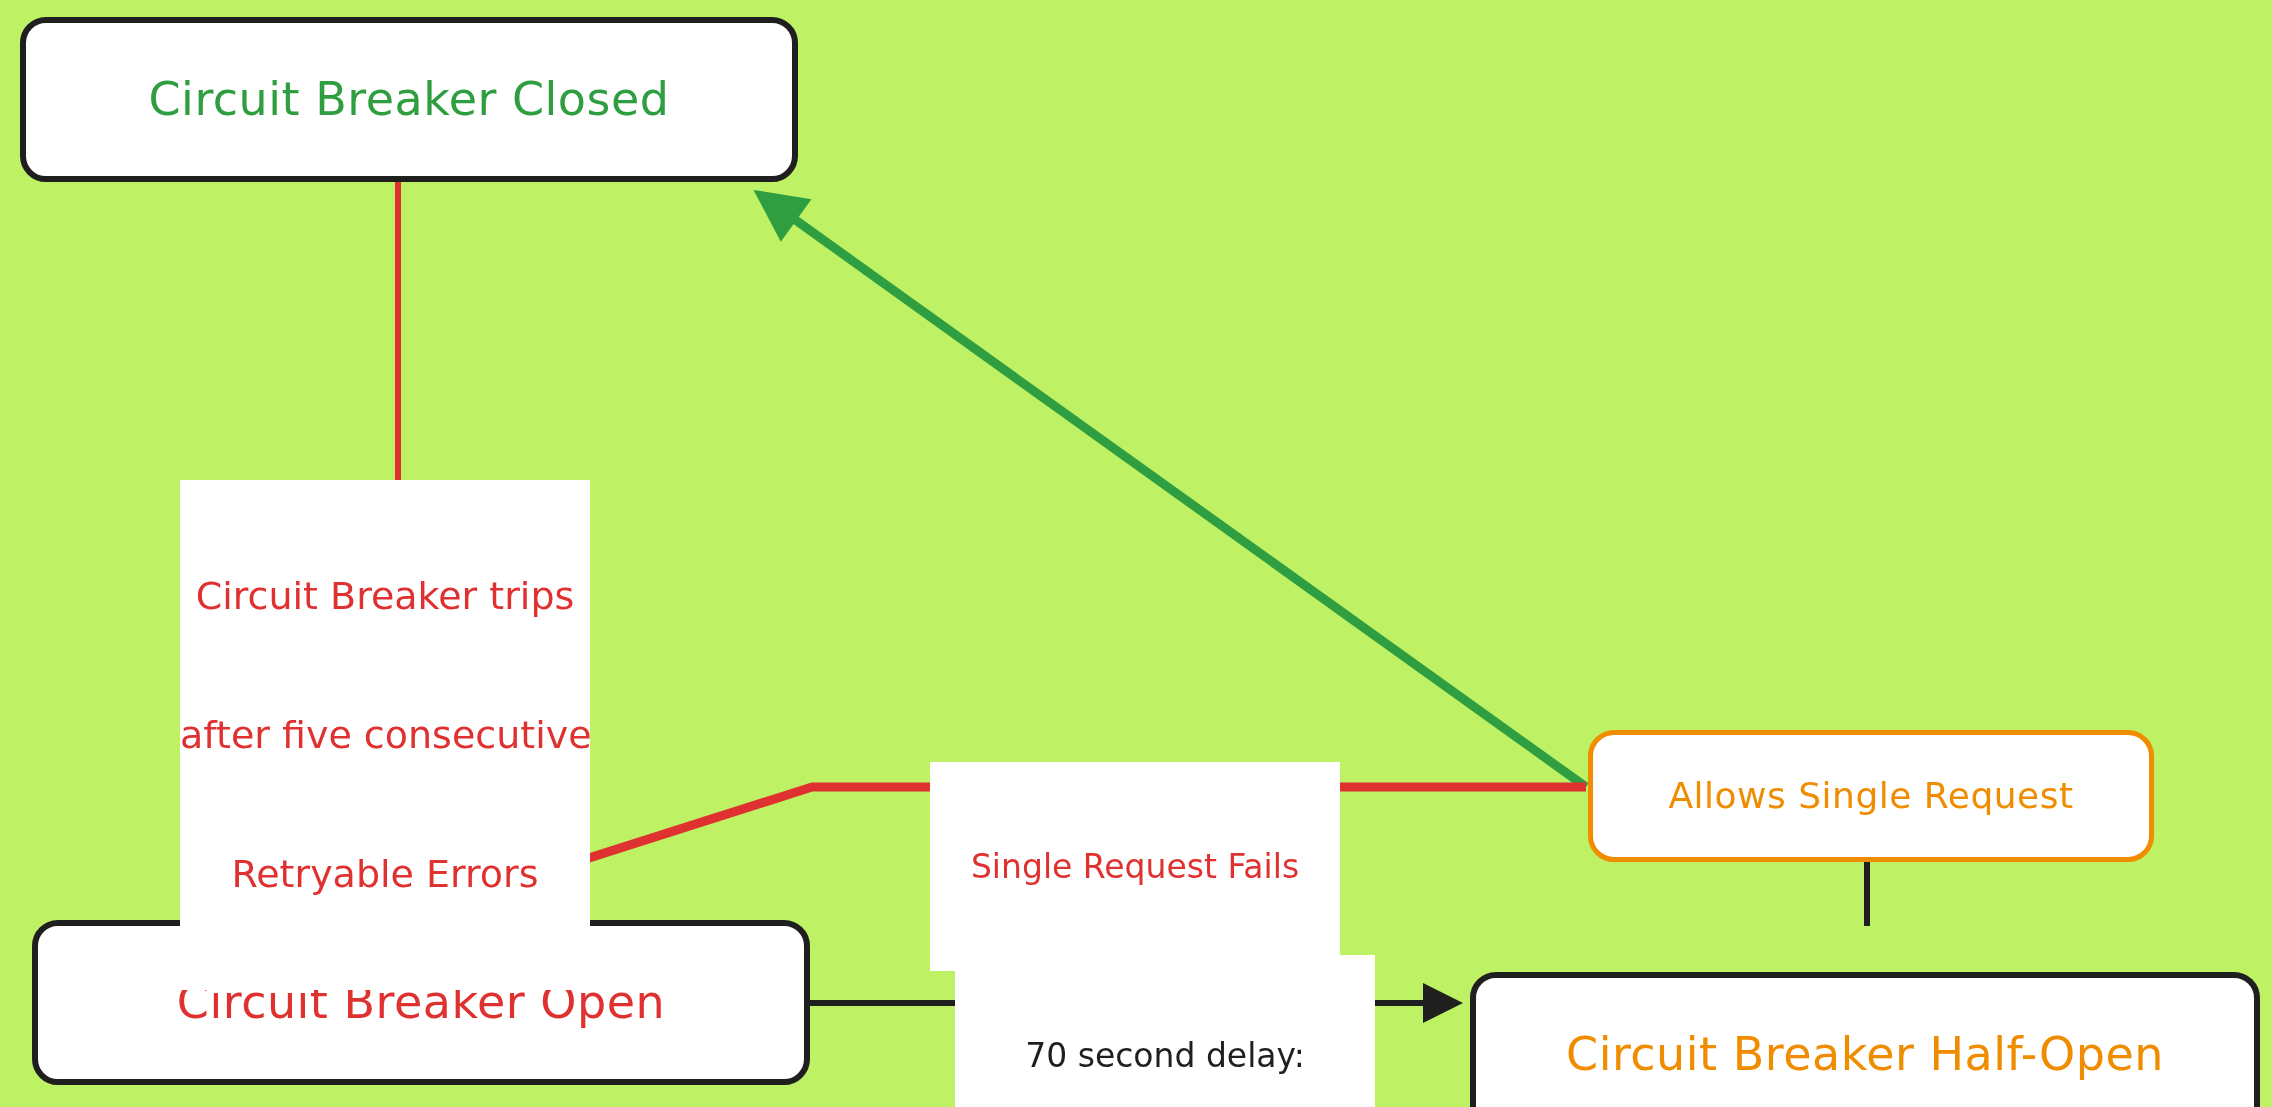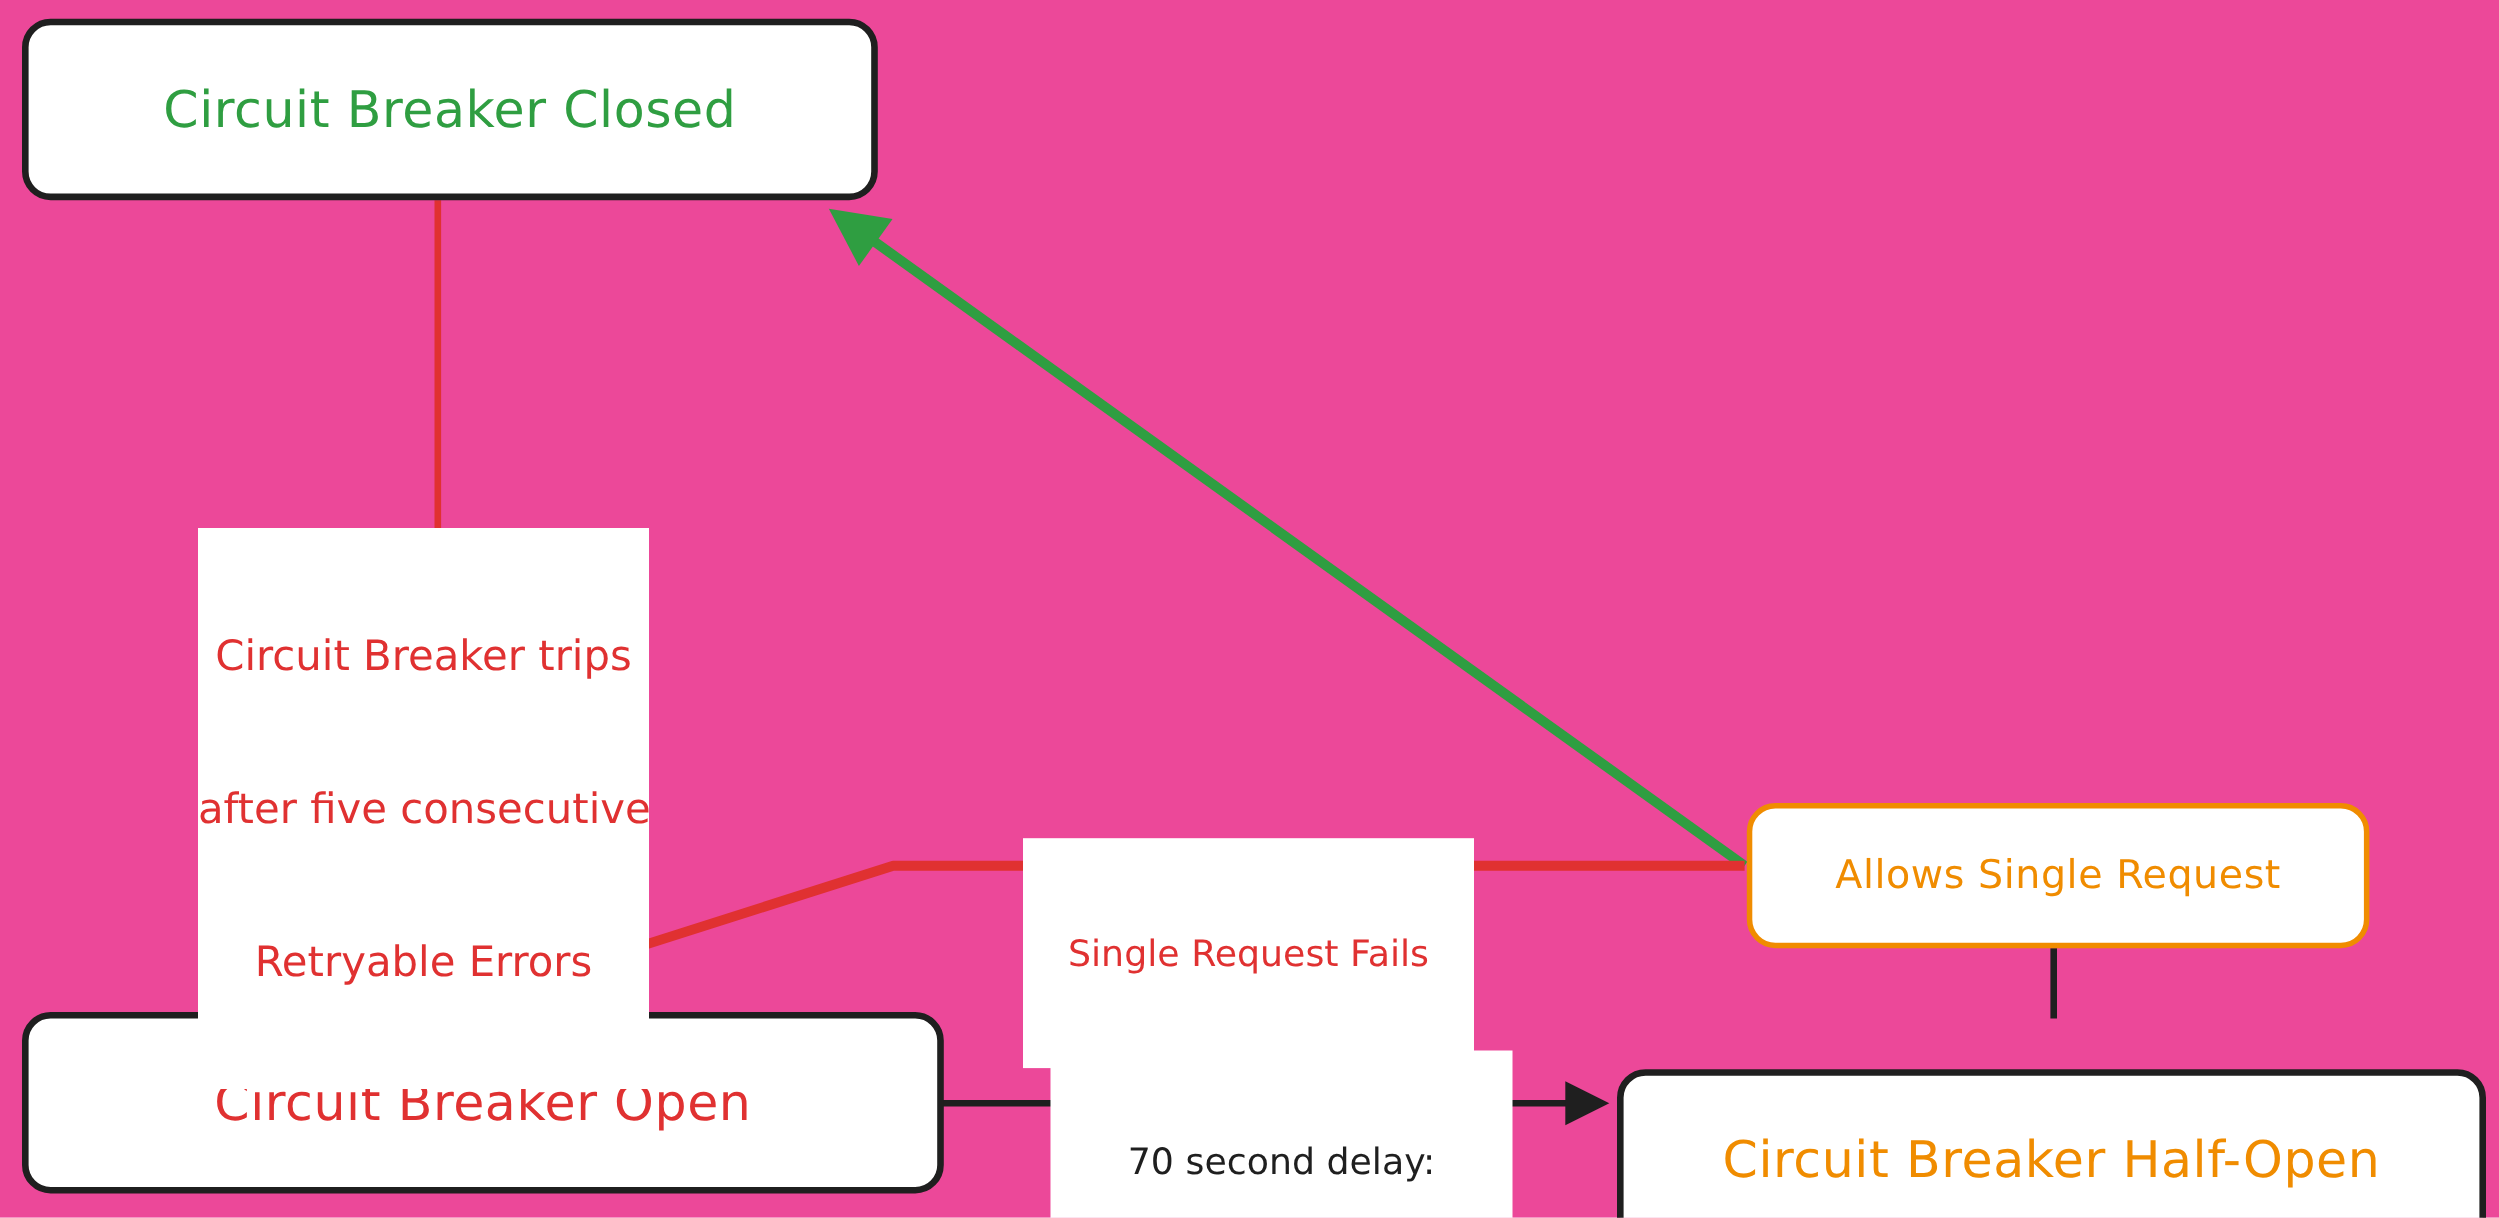--- a/index.html
+++ b/index.html
@@ -11,21 +11,21 @@
   body {
     width: 2272px;
     height: 1107px;
     font-family: "DejaVu Sans", sans-serif;
     overflow: hidden;
   }
   #diagram-root {
     position: relative;
     width: 2272px;
     height: 1107px;
-    background: #ec4899;
+    background: #bef264;
   }
   svg.canvas {
     position: absolute;
     top: 0;
     left: 0;
     width: 2272px;
     height: 1107px;
   }
   .node-box {
     position: absolute;
@@ -101,21 +101,21 @@
 
     <path d="M 800 1003 L 1455 1003" stroke="#1f1f1f" stroke-width="6" fill="none" marker-end="url(#arrow-black)"></path>
 
     <path d="M 1867 926 L 1867 862" stroke="#1f1f1f" stroke-width="6" fill="none"></path>
   </svg>
 
   <div class="node-box" id="node-closed" style="left:20px; top:17px; width:778px; height:165px;">
     <span class="node-label green">Circuit Breaker Closed</span>
   </div>
 
-  <div class="node-box" id="node-open" style="left:20px; top:920px; width:838px; height:165px;">
+  <div class="node-box" id="node-open" style="left:32px; top:920px; width:778px; height:165px;">
     <span class="node-label red">Circuit Breaker Open</span>
   </div>
 
   <div class="node-box" id="node-half-open" style="left:1470px; top:972px; width:790px; height:165px;">
     <span class="node-label orange">Circuit Breaker Half-Open</span>
   </div>
 
   <div class="node-box accent-orange" id="node-allows" style="left:1588px; top:730px; width:566px; height:132px;">
     <span class="node-label orange small">Allows Single Request</span>
   </div>

